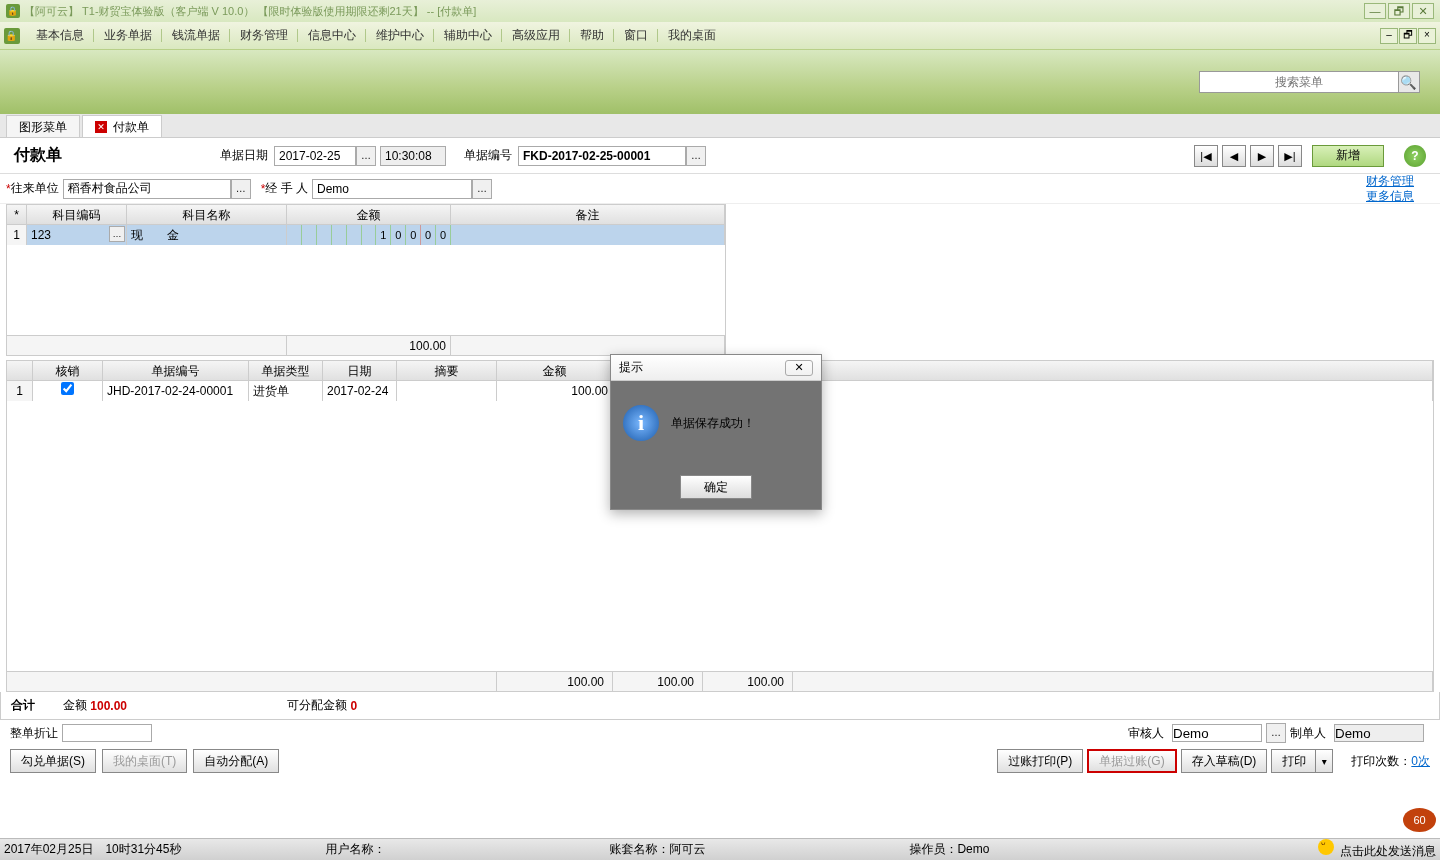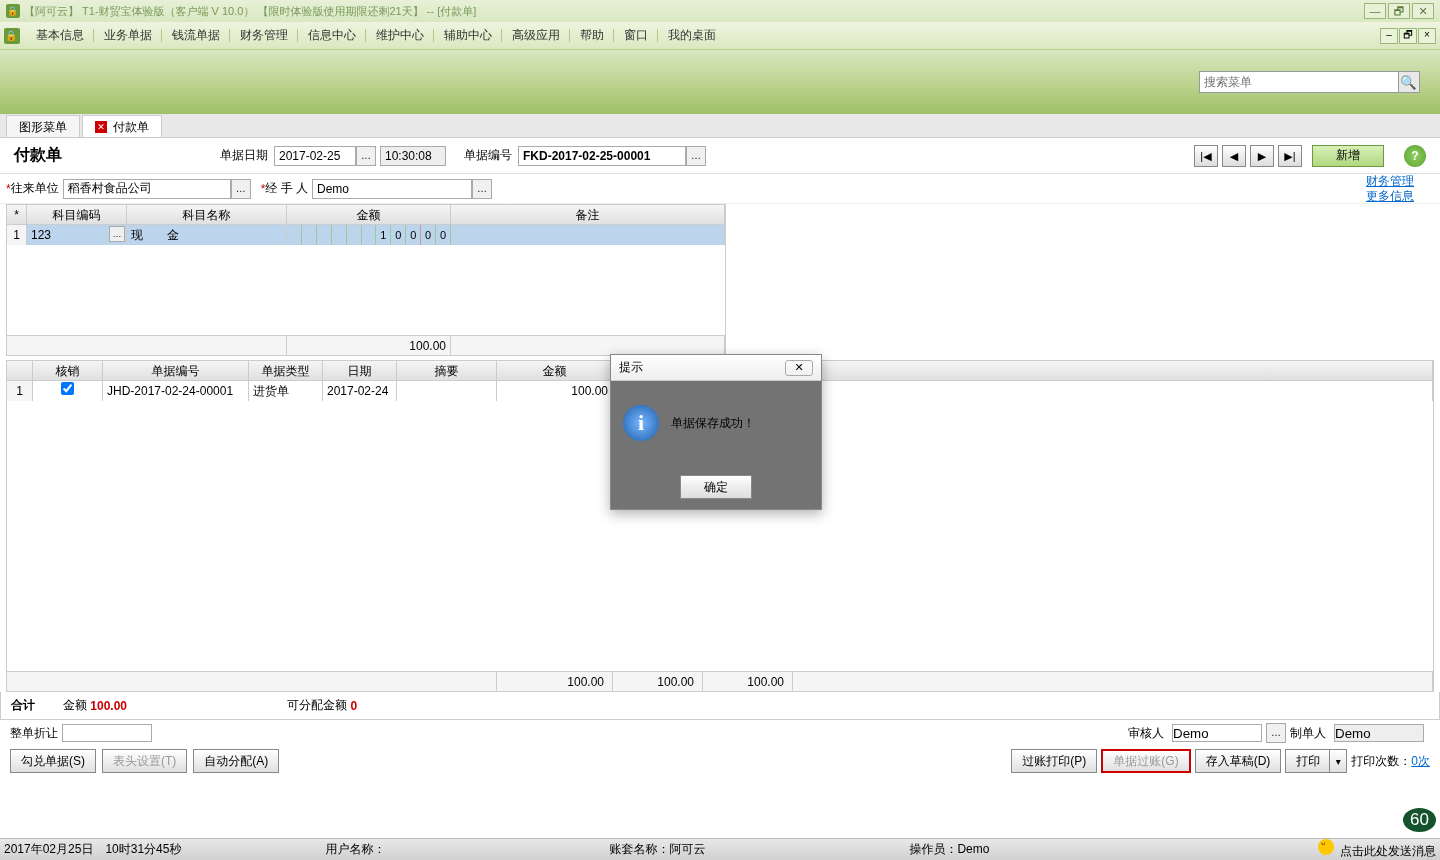--- a/index.html
+++ b/index.html
@@ -17,21 +17,21 @@
 .menubar .mitem.last:after { display:none; }
 .menubar .winctrls { margin-left:auto; display:flex; }
 .menubar .wc { width:18px; height:16px; border:1px solid #9ab87a; margin-left:1px; text-align:center; line-height:12px; font-size:10px; background:#eaf2d8; cursor:pointer; }
 
 .banner { height: 64px; background: linear-gradient(#d8e8c0,#b8d088 60%, #a0c068); display:flex; align-items:center; padding:0 20px; }
 .logo { font-size: 32px; font-weight: bold; color:#a00; letter-spacing:1px; }
 .logo .t1 { color:#c00; }
 .logo .dash { color:#333; }
 .logo .cn { color:#222; }
 .search-wrap { margin-left:auto; display:flex; align-items:center; }
-.search-wrap input { width:200px; height:22px; border:1px solid #999; padding:0 4px; font-size:12px; background:#fff; }
+.search-wrap input { width:200px; height:22px; border:1px solid #999; padding:0 4px; font-size:12px; background:#fff;text-align:center; }
 .search-wrap button { width:22px; height:22px; border:1px solid #999; background:#e8e8e8; margin-left:-1px; cursor:pointer; }
 
 .tabstrip { height:24px; background:#e8e8e8; border-bottom:1px solid #ccc; display:flex; align-items:flex-end; padding-left:6px; }
 .tab { height:22px; padding:0 12px; line-height:22px; border:1px solid #ccc; border-bottom:none; background:#f5f5f5; margin-right:2px; font-size:12px; cursor:pointer; display:flex; align-items:center; gap:6px;}
 .tab.active { background:#fff; }
 .tab .xicon { width:12px; height:12px; background:#c00; color:#fff; font-size:9px; text-align:center; line-height:12px; }
 
 .docheader { height:36px; display:flex; align-items:center; padding:0 14px; border-bottom:1px solid #ddd; }
 .docheader .title { font-size:16px; font-weight:bold; margin-right:140px; }
 .fld-lbl { margin:0 6px 0 18px; }
@@ -87,21 +87,21 @@
 .dlg-icon { width:36px; height:36px; border-radius:50%; background:radial-gradient(#7ab8ff,#1a5aaa); color:#fff; font-size:22px; font-weight:bold; text-align:center; line-height:36px; font-family:Georgia,serif;}
 .dlg-btns { padding:10px; text-align:center; border-top:0; }
 .dlg-btns button { width:72px; height:24px; border:1px solid #888; background:linear-gradient(#fff,#ddd); cursor:pointer; font-size:12px;}
 
 .rowlbl { margin-right:4px; }
 
 .discrow { height:26px; display:flex; align-items:center; padding:0 10px;}
 .discrow input { width:90px; height:18px; border:1px solid #aaa; margin-left:4px;}
 
 .right-group { margin-left:auto; display:flex; align-items:center; gap:4px;}
-.printcount { margin-left:0; }
+.printcount { margin-left:14px; }
 .printcount .u { text-decoration:underline; color:#06c; cursor:pointer;}
 </style>
 </head>
 <body>
 
 <div class="titlebar">
   <span class="lock">🔒</span>
   <span>【阿可云】 T1-财贸宝体验版（客户端 V 10.0） 【限时体验版使用期限还剩21天】 -- [付款单]</span>
   <span class="spacer"></span>
   <span class="winbtn">—</span>
@@ -269,21 +269,21 @@
     <span class="albl">审核人</span>
     <input style="width: 90px; height: 18px; border: 1px solid rgb(170, 170, 170);" value="Demo">
     <button class="dotbtn">…</button>
     <span class="albl">制单人</span>
     <input readonly="" style="width: 90px; height: 18px; border: 1px solid rgb(170, 170, 170); background: rgb(238, 238, 238);" value="Demo">
   </div>
 </div>
 
 <div class="btnrow">
   <button class="stdbtn">勾兑单据(S)</button>
-  <button class="stdbtn" disabled="">表头设置(T)</button>
+  <button class="stdbtn" disabled="">我的桌面(T)</button>
   <button class="stdbtn">自动分配(A)</button>
   <div class="right-group">
     <button class="stdbtn">过账打印(P)</button>
     <button class="stdbtn hlbtn" disabled="">单据过账(G)</button>
     <button class="stdbtn">存入草稿(D)</button>
     <button class="stdbtn">打印</button>
     <button class="dropbtn">▾</button>
     <span class="printcount"><span>打印次数：</span><span class="u">0次</span></span>
   </div>
 </div>
@@ -302,13 +302,13 @@
   </div>
 </div>
 
 <div class="statusbar">
   <span class="seg">2017年02月25日　10时31分45秒</span>
   <span class="seg" style="margin-left:120px"><span>用户名称：</span></span>
   <span class="seg" style="margin-left:200px"><span>账套名称：</span><span>阿可云</span></span>
   <span class="seg" style="margin-left:180px"><span>操作员：</span><span>Demo</span></span>
   <span class="seg" style="margin-left:auto"><span class="smiley"></span><span>点击此处发送消息</span></span>
 </div>
-<div class="bubble" style="position:absolute;right:4px;bottom:28px;width:33px;height:24px;border-radius:50%;background:#14532d;color:#fff;font-size:17px;text-align:center;line-height:24px;">60</div>
+<div class="bubble" style="position:absolute;right:4px;bottom:28px;width:33px;height:24px;border-radius:50%;background:#c2410c;color:#fff;font-size:11px;text-align:center;line-height:24px;">60</div>
 
 </body></html>

